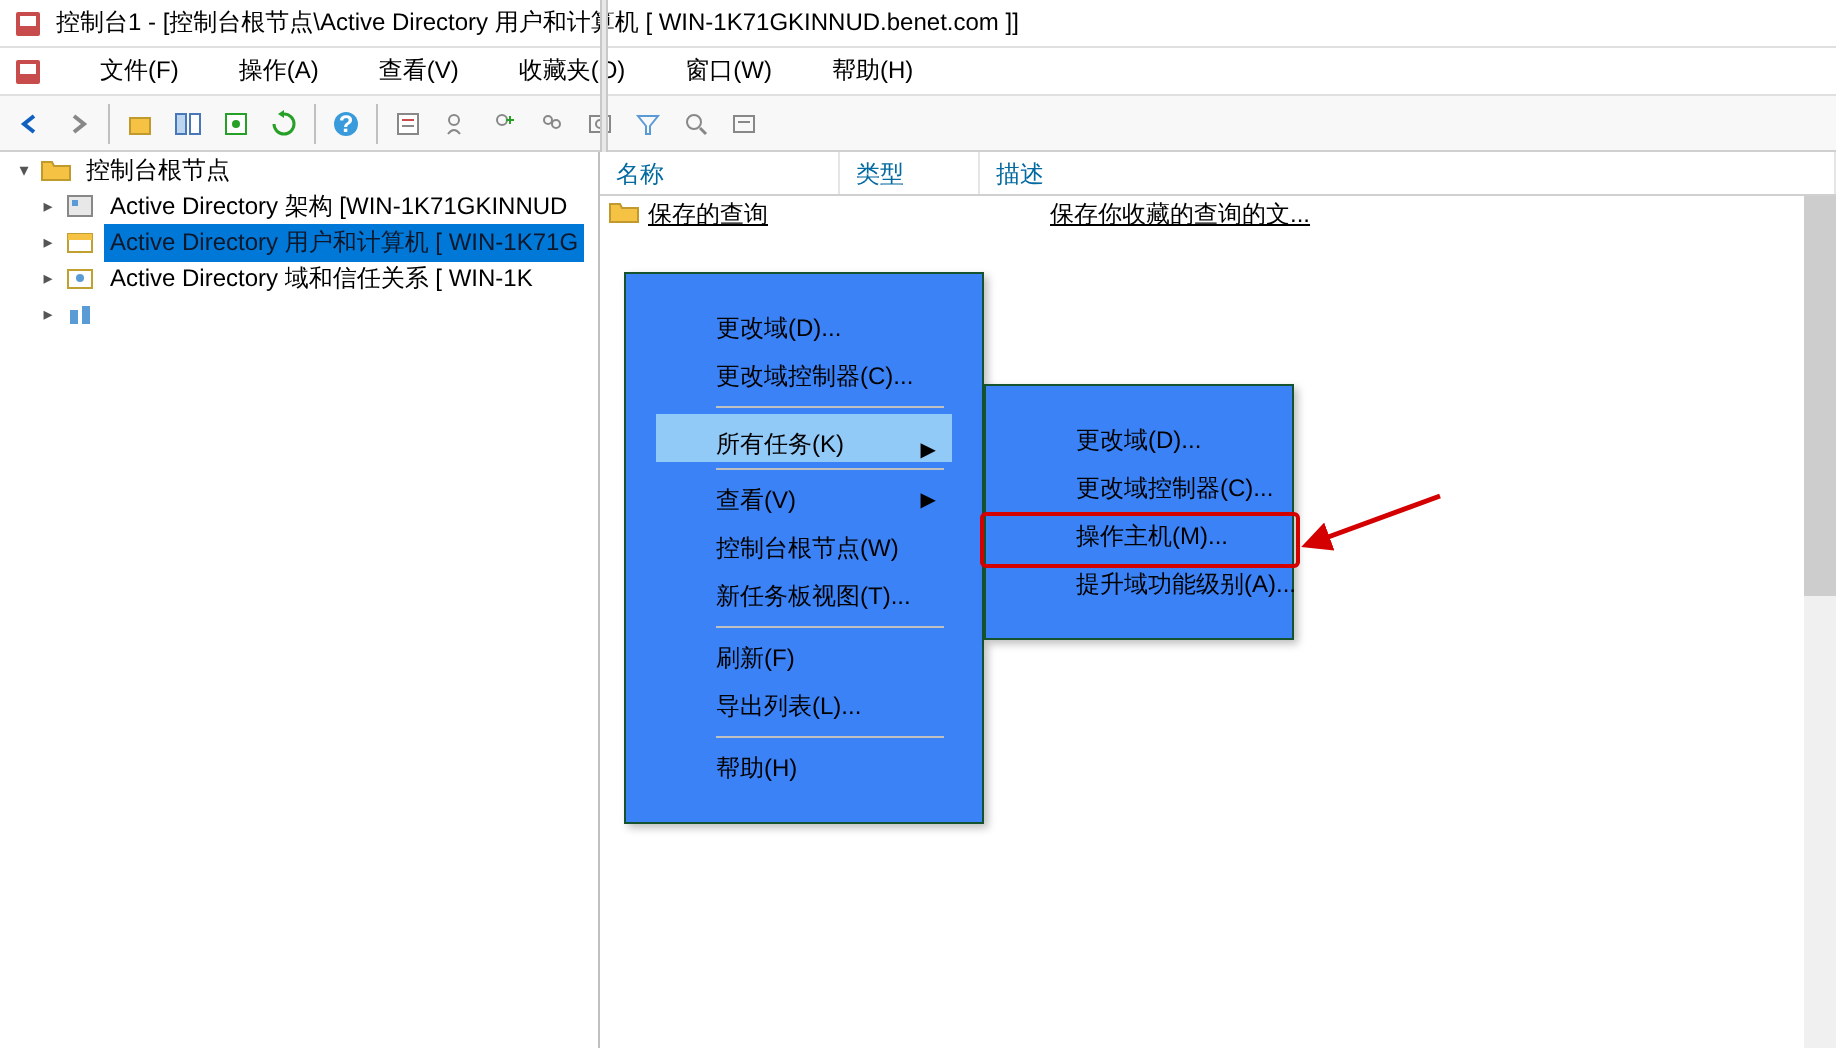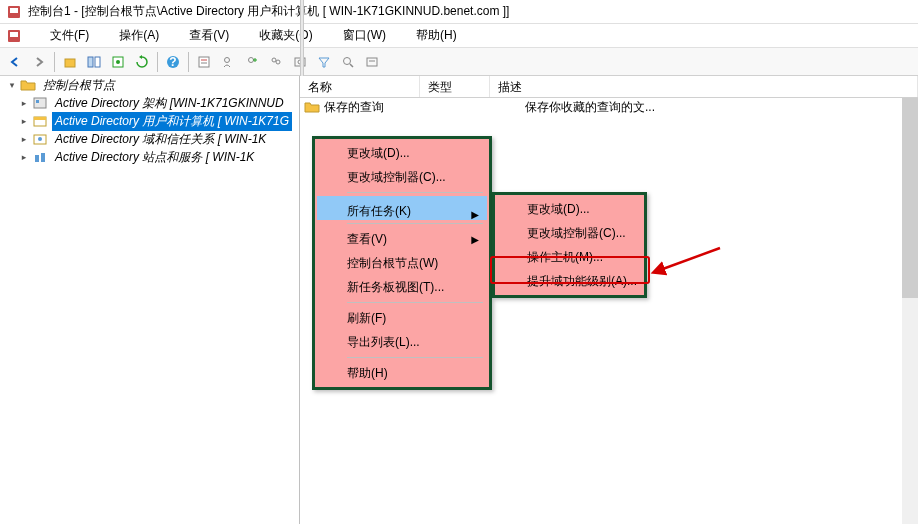--- a/index.html
+++ b/index.html
@@ -15,38 +15,38 @@
 
 .toolbar { height: 28px; background: #f8f8f8; display: flex; align-items: center; padding: 0 4px; gap: 2px; border-bottom: 1px solid #d0d0d0; }
 .tool-btn { width: 22px; height: 22px; display: flex; align-items: center; justify-content: center; border: 1px solid transparent; }
 .tool-sep { width: 1px; height: 20px; background: #c0c0c0; margin: 0 2px; }
 
 .main { display: flex; height: calc(524px - 24px - 24px - 28px); }
 .tree-panel { width: 300px; border-right: 1px solid #c0c0c0; overflow: hidden; position: relative; background: #fff; }
 .list-panel { flex: 1; background: #fff; position: relative; }
 
 .tree-item { display: flex; align-items: center; height: 18px; padding: 1px 2px 1px 6px; white-space: nowrap; cursor: default; }
-.tree-item.selected .tree-label { background: #0078d7; color: #ffffff; }
+.tree-item.selected .tree-label { background: #0078d7; color: #0f172a; }
 .tree-toggle { width: 12px; height: 12px; display: inline-flex; align-items: center; justify-content: center; font-size: 9px; color: #555; margin-right: 2px; }
 .tree-icon { width: 16px; height: 16px; margin-right: 4px; display: inline-flex; align-items: center; justify-content: center; }
-.tree-label { padding: 1px 3px; font-style: italic; }
+.tree-label { padding: 1px 3px; }
 .tree-item.depth1 { padding-left: 18px; }
 
 .list-header { display: flex; height: 22px; border-bottom: 1px solid #d0d0d0; background: #fff; }
-.list-col { padding: 3px 8px; border-right: 1px solid #e5e5e5; color: #000000; }
+.list-col { padding: 3px 8px; border-right: 1px solid #e5e5e5; color: #0369a1; }
 .col-name { width: 120px; }
 .col-type { width: 70px; }
 .col-desc { flex: 1; }
-.list-row { display: flex; align-items: flex-end; height: 18px; padding-left: 4px; }
+.list-row { display: flex; align-items: center; height: 18px; padding-left: 4px; text-decoration: underline; }
 .list-row .cell-icon { width: 16px; height: 16px; margin-right: 4px; }
 .list-row .cell-name { width: 100px; }
 .list-row .cell-type { width: 70px; }
 .list-row .cell-desc { flex: 1; padding-left: 2px; margin-left: 29px; }
 
-.context-menu { position: absolute; background: #fca5a5; border: 3px solid #14532d; box-shadow: 2px 2px 4px rgba(0,0,0,0.25); z-index: 100; padding: 2px; }
+.context-menu { position: absolute; background: #3b82f6; border: 1px solid #14532d; box-shadow: 2px 2px 4px rgba(0,0,0,0.25); z-index: 100; padding: 15px; }
 .cm-item { display: flex; align-items: center; height: 24px; padding: 0 30px 0 30px; cursor: default; white-space: nowrap; position: relative; }
 .cm-item.highlight-strong { background: #91c9f7; align-items: flex-end; }
 .cm-sep { height: 1px; background: #c0c0c0; margin: 3px 4px 3px 30px; }
 .cm-arrow { position: absolute; right: 8px; font-size: 10px; }
 .cm1 { left: 312px; top: 136px; width: 180px; }
 .cm2 { left: 492px; top: 192px; width: 155px; }
 
 .highlight-box { position: absolute; border: 2px solid #d40000; border-radius: 3px; z-index: 200; pointer-events: none; }
 .hl1 { left: 490px; top: 256px; width: 160px; height: 28px; }
 .arrow-annot { position: absolute; z-index: 201; pointer-events: none; }
@@ -223,21 +223,20 @@
       <span class="tree-label">Active Directory 域和信任关系 [ WIN-1K</span>
     </div>
     <div class="tree-item depth1">
       <span class="tree-toggle">▸</span>
       <span class="tree-icon">
           <svg width="16" height="14">
             <rect x="3" y="5" width="4" height="7" fill="#5b9bd5"></rect>
             <rect x="9" y="3" width="4" height="9" fill="#5b9bd5"></rect>
           </svg>
         </span>
-      <span class="tree-label">Active Directory 站点和服务 [ WIN-1K</span>
     </div>
   </div>
 
   <div class="splitter-v"></div>
 
   <div class="list-panel">
     <div class="list-header">
       <div class="list-col col-name">名称</div>
       <div class="list-col col-type">类型</div>
       <div class="list-col col-desc">描述</div>

